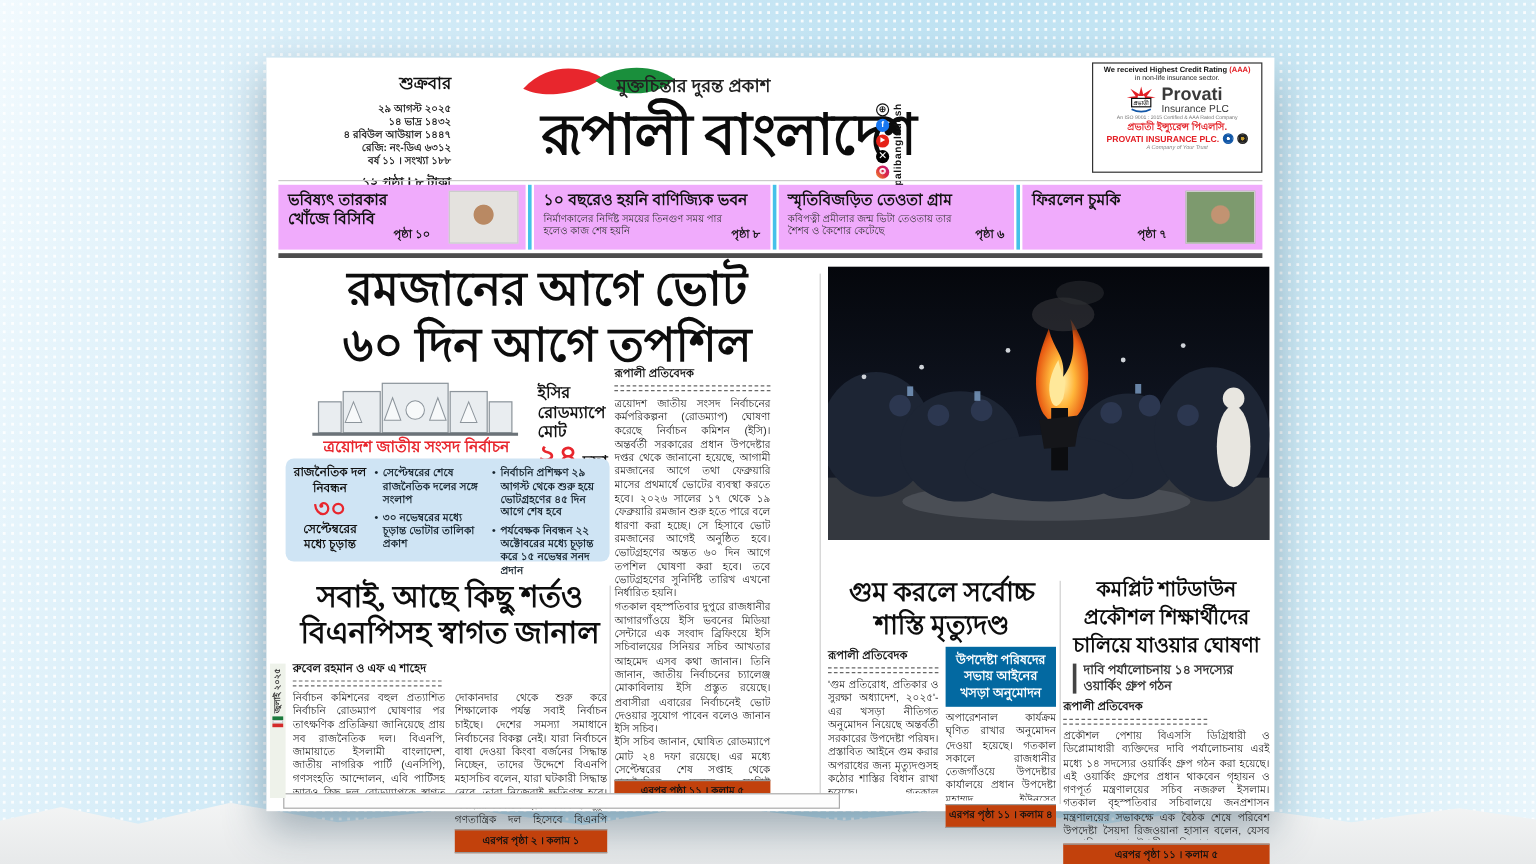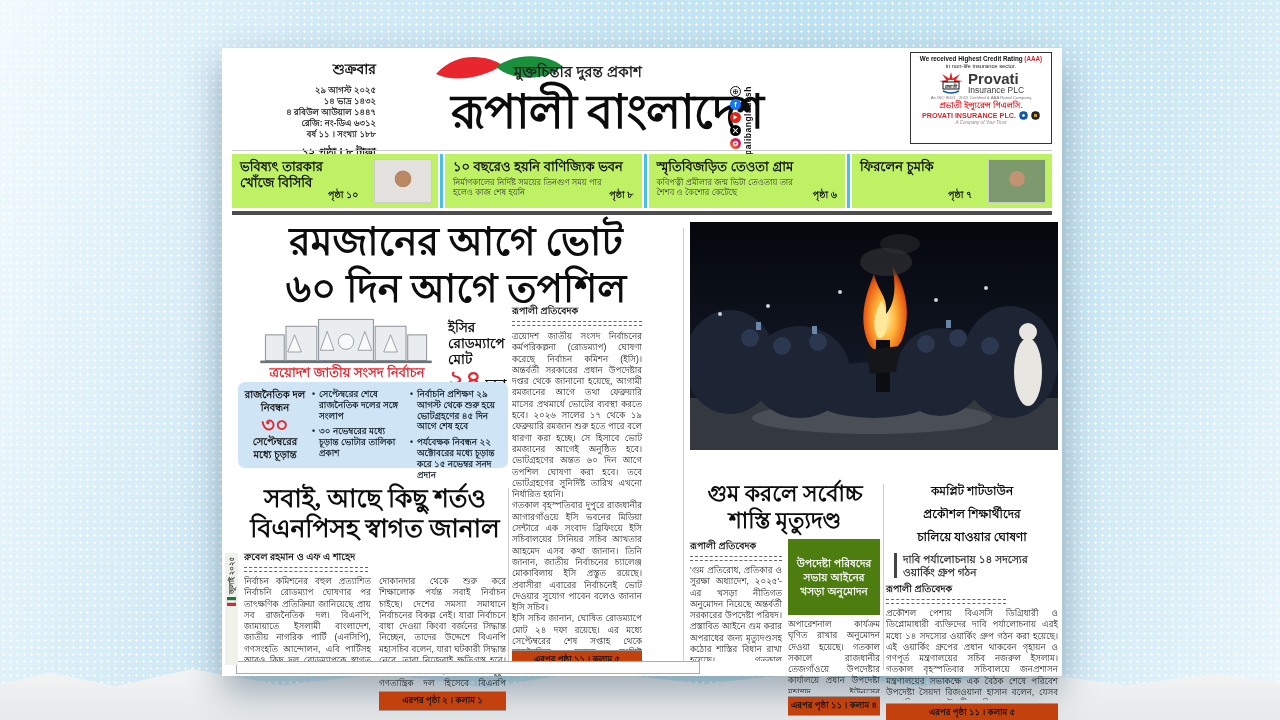--- a/index.html
+++ b/index.html
@@ -58,21 +58,21 @@
   .adbox .plcrow { display:flex; align-items:center; justify-content:center; gap:3px; }
   .adbox .plc { font-size:7.2px; font-weight:bold; color:#e31e24; }
   .badge { width:9px; height:9px; border-radius:50%; display:inline-block; }
   .badge.blue { background:radial-gradient(#fff 25%, #1358a8 30%); border:1px solid #1358a8; }
   .badge.gold { background:radial-gradient(#c59b2d 30%, #222 35%); border:1px solid #222; }
   .adbox .trust { font-size:4.6px; color:#888; font-style:italic; line-height:6px; }
   .mast-rule { left:10px; right:10px; top:102px; height:1px; background:#c9c9c9; }
 
   
   .teasers { left:10px; right:10px; top:106px; height:54px; display:flex; }
-  .tbox { background:#bef264; padding:5px 8px; position:relative; overflow:hidden; }
+  .tbox { background:#f0abfc; padding:5px 8px; position:relative; overflow:hidden; }
   .tsep { width:3px; background:#45c1e9; margin:0 2px; flex:0 0 3px; }
   .tbox .tt { font-size:13px; font-weight:bold; line-height:16px; color:#111; }
   .tbox .ts { font-size:8.3px; line-height:10px; color:#333; margin-top:2px; }
   .tbox .tp { position:absolute; font-size:9.5px; font-weight:bold; color:#111; }
   .tphoto { position:absolute; right:6px; top:5px; width:58px; height:44px; border:1px solid #ccc; }
   .tphoto.man { background:radial-gradient(circle at 50% 45%, #b98963 22%, #e4e2de 24%),#dfe3e6; }
   .tphoto.woman { background:radial-gradient(circle at 50% 45%, #c29372 20%, #7d9a6e 23%),#86a277; }
   .teaser-rule { left:10px; right:10px; top:163px; height:4px; background:#4d4d4d; }
 
   
@@ -121,28 +121,28 @@
   .bnp-cols { display:flex; gap:8px; margin-top:4px; }
   .bnp-cols .col { width:127px; }
   .bnp-cols .bodytext { height:96px; }
   .bnp-cols .col2 .bodytext { height:112px; }
   .story-bnp .jump { margin-top:3px; }
 
   .story-gum { left:468px; top:432px; width:190px; height:190px; }
   .story-gum .h2 { font-size:22px; line-height:27px; }
   .gum-row { display:flex; gap:6px; margin-top:5px; }
   .gum-row .gcol { width:92px; }
-  .redbox { background:#4d7c0f; color:#fff; font-size:10.5px; line-height:14px; font-weight:bold;
-            text-align:center; padding:17px 3px; }
+  .redbox { background:#0369a1; color:#fff; font-size:10.5px; line-height:14px; font-weight:bold;
+            text-align:center; padding:4px 3px; }
   .gum-row .bodytext { margin-top:4px; height:96px; }
   .gum-row .gcol2 .bodytext { height:74px; }
   .story-gum .jump { margin-top:3px; }
 
   .story-sd { left:664px; top:432px; width:172px; height:190px; }
-  .story-sd .h2 { font-size:12px; line-height:23px; }
+  .story-sd .h2 { font-size:17px; line-height:23px; }
   .deck { border-left:3px solid #444; padding-left:6px; font-size:10.5px; line-height:12.5px;
           font-weight:bold; color:#333; margin:4px 0 4px 8px; width:140px; }
   .story-sd .byline { width:120px; }
   .story-sd .bodytext { margin-top:4px; height:92px; }
   .story-sd .jump { margin-top:3px; }
 
   .bottombox { left:14px; top:613px; width:464px; height:13px; border:1px solid #aaa; background:#fdfdfd; }
 
   .vbanner { left:3px; top:505px; width:13px; height:112px; background:#eef2ea;
              display:flex; flex-direction:column; align-items:center; justify-content:flex-start; padding-top:4px; }

